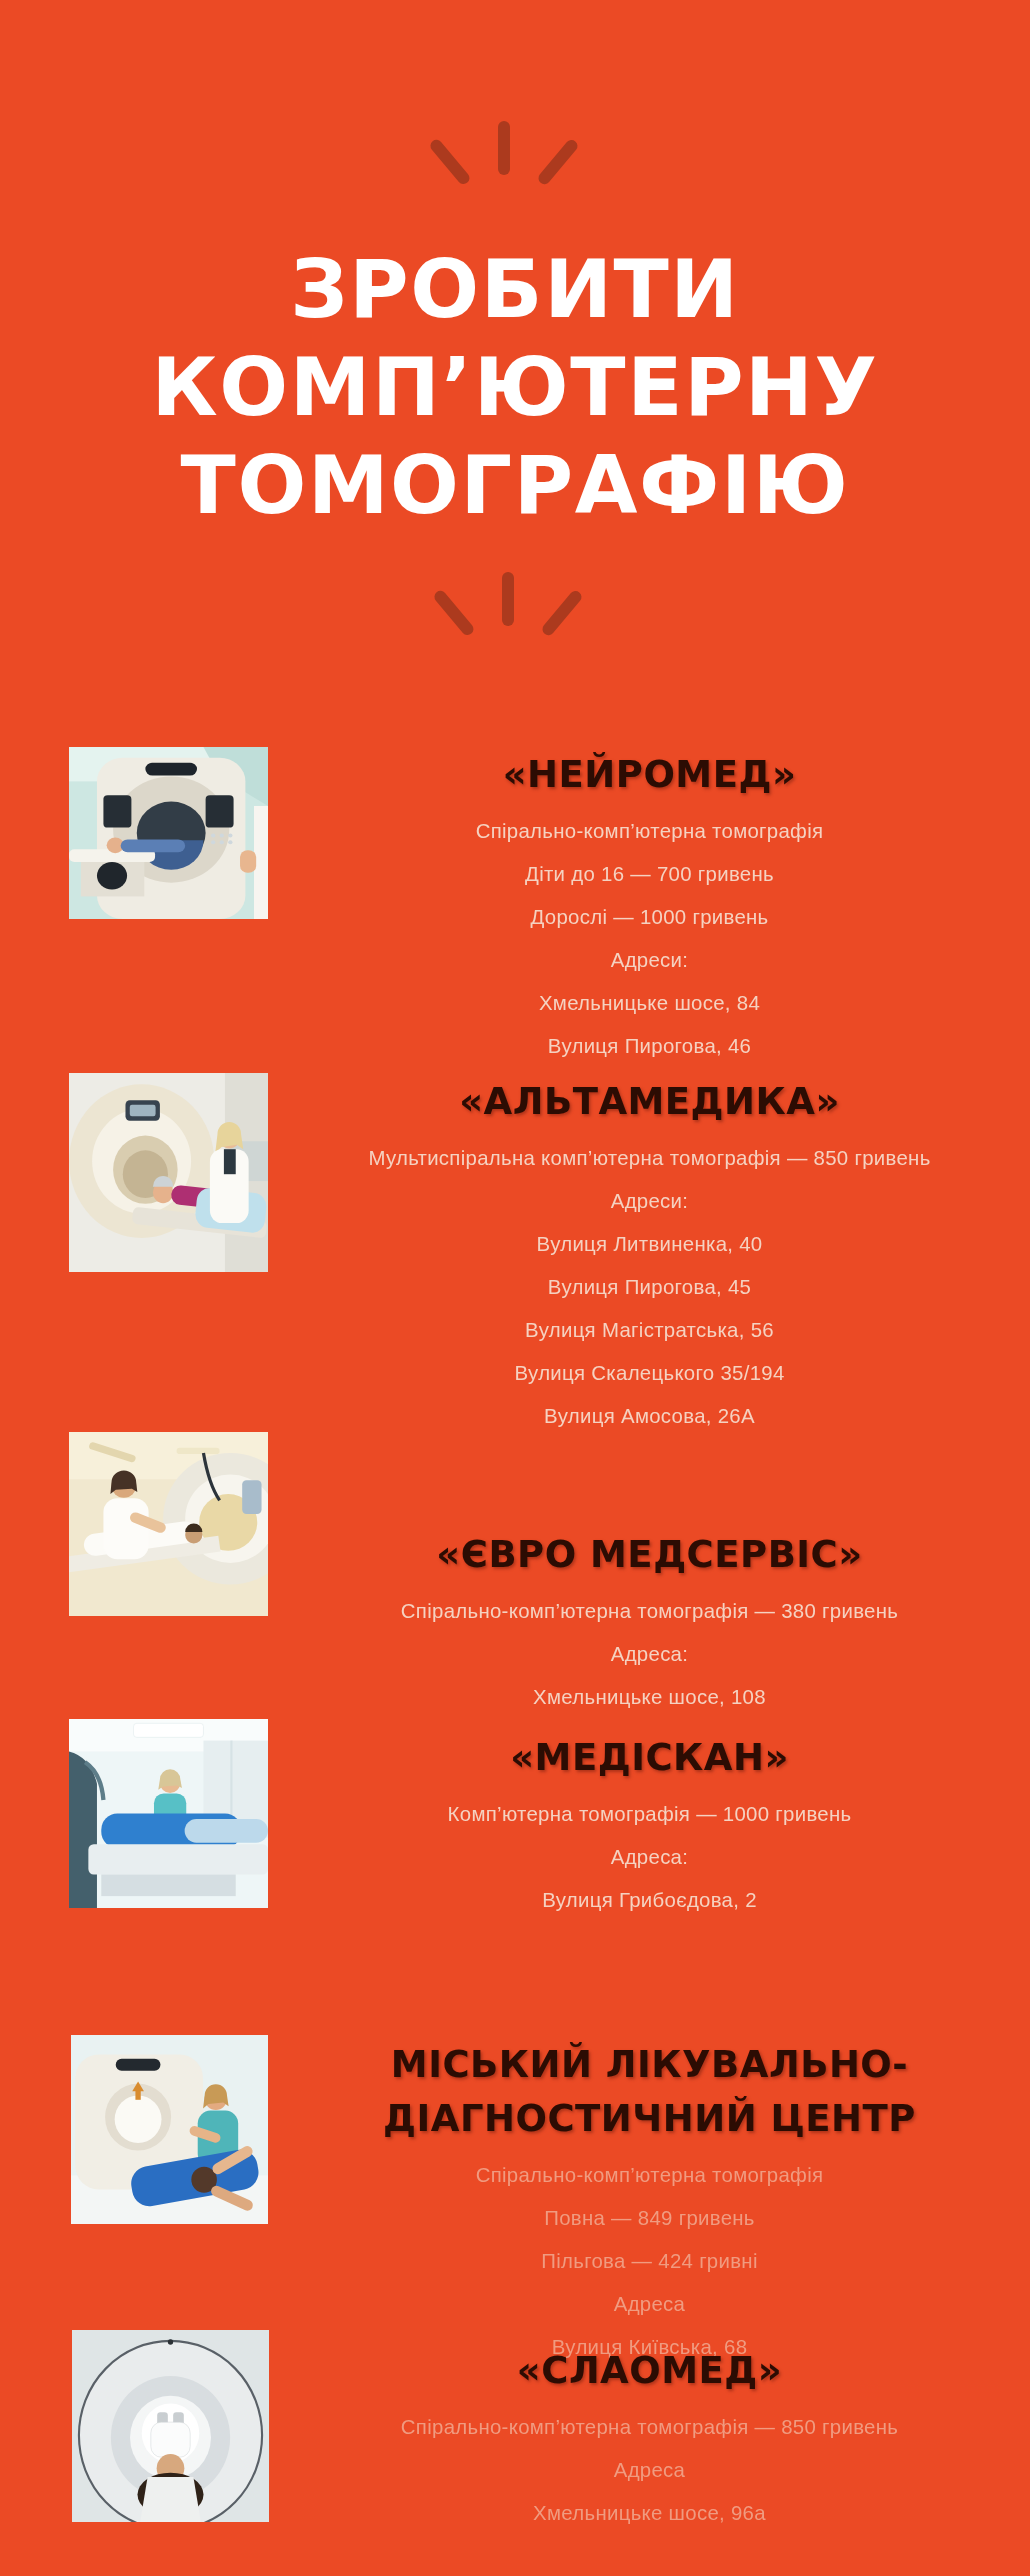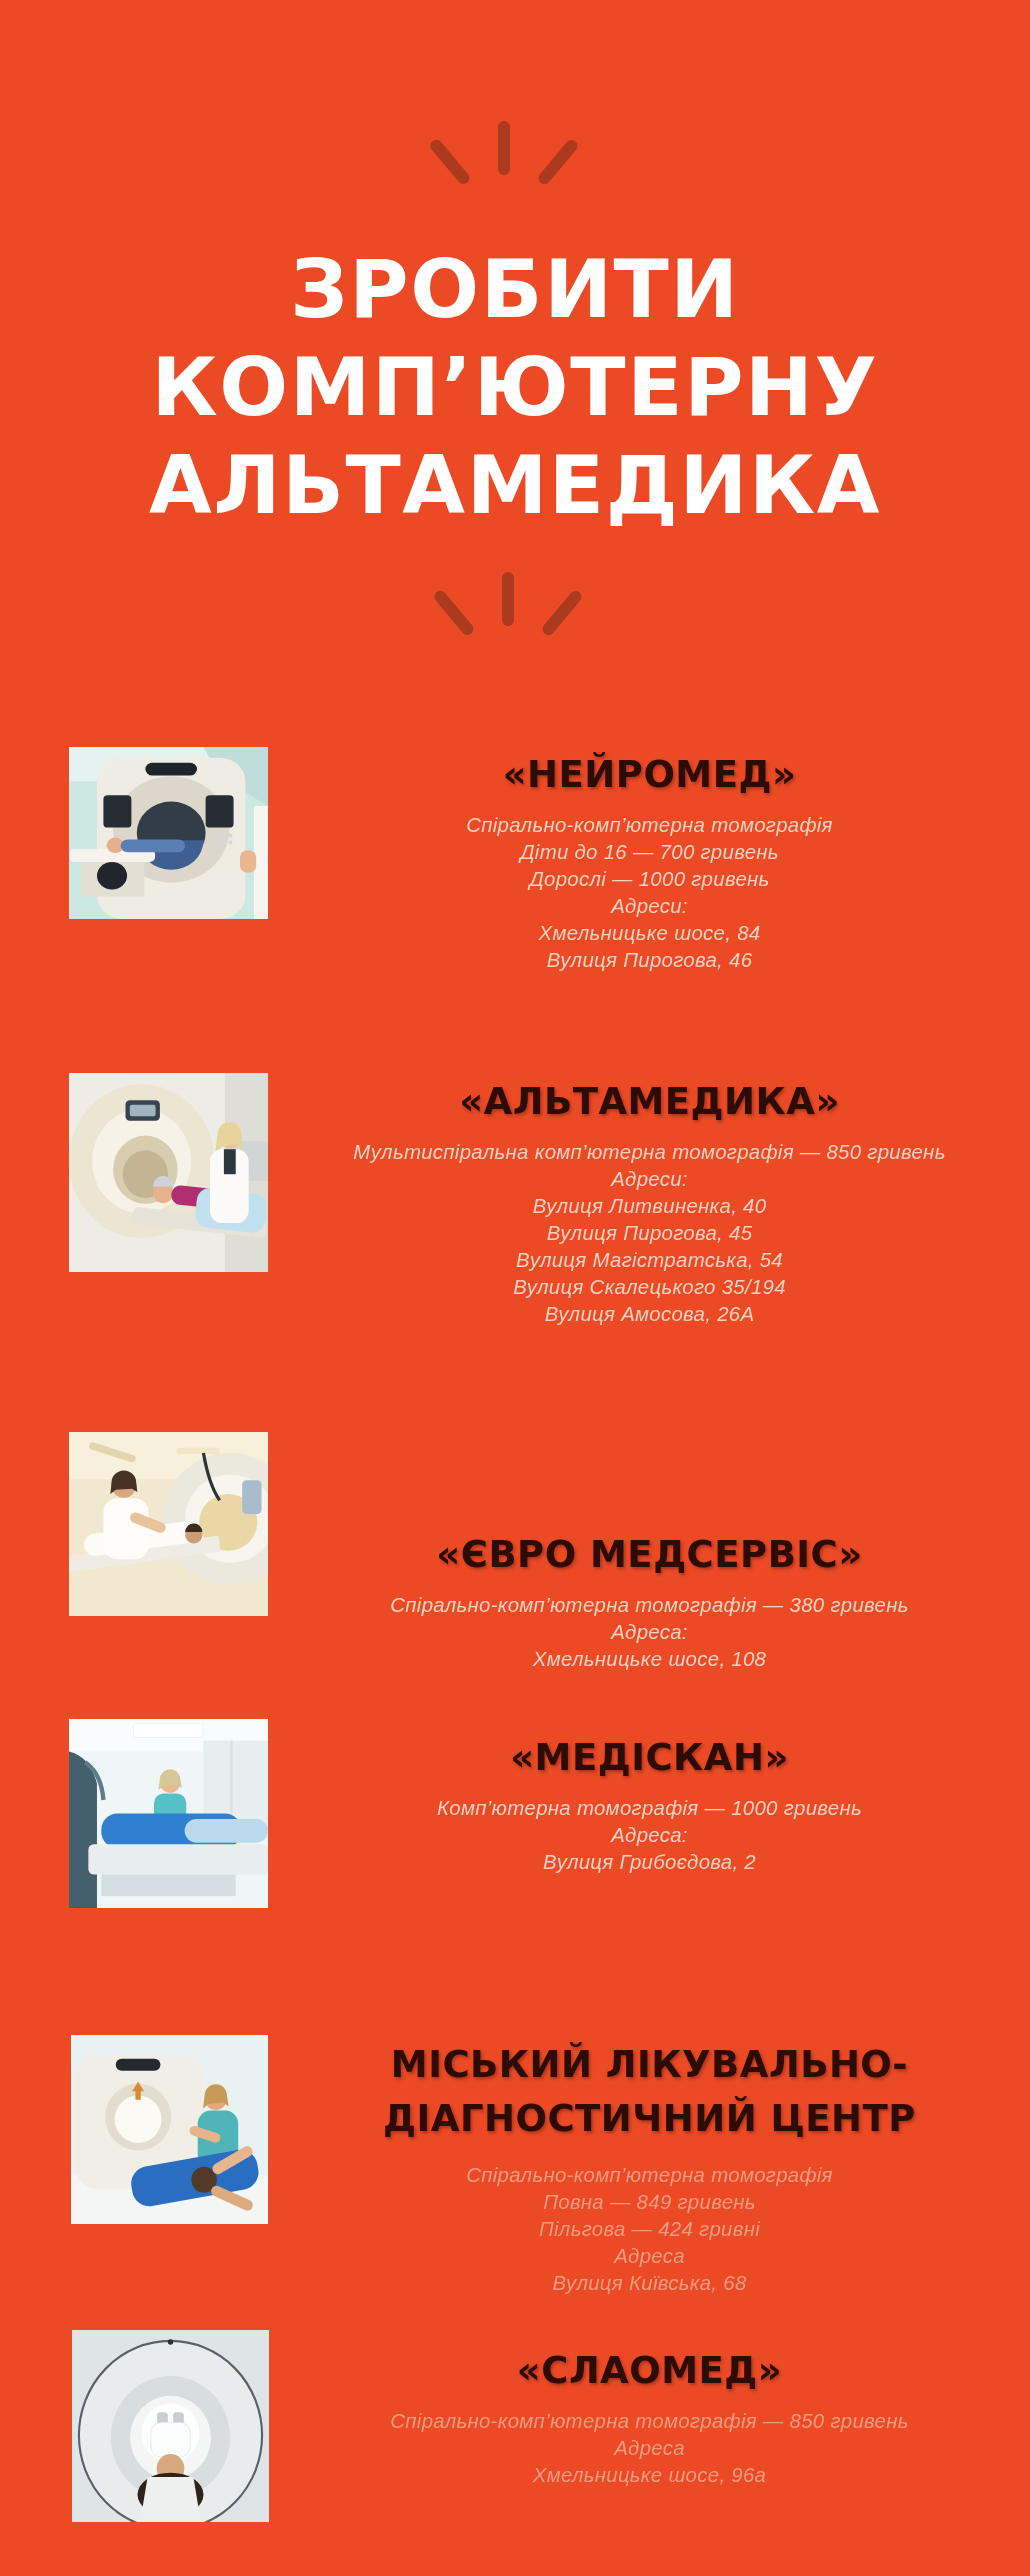--- a/index.html
+++ b/index.html
@@ -29,37 +29,37 @@
 
   
   .sec-text{position:absolute;left:290px;width:719px;text-align:center;}
   .sec-title{
     margin:0;font-family:"DejaVu Sans",sans-serif;font-weight:bold;
     font-size:37px;line-height:54px;letter-spacing:0.5px;color:#2C0C03;
     text-shadow:1.6px 2.1px 3.2px rgba(60,10,0,0.35);
   }
   .sec-title span{display:block;}
   .sec-body{margin:9.7px 0 0;}
-  .sec-body p{margin:0;font-size:20.4px;line-height:27px;letter-spacing:0.3px;font-style:italic;}
+  .sec-body p{margin:16px;font-size:20.4px;line-height:27px;letter-spacing:0.3px;}
   .body-bright p{color:#F5D2C1;}
   .body-faded p{color:#F09B80;}
 </style>
 </head>
 <body>
 
 <div class="rays" style="left:429px;top:121px;">
   <i class="r-left"></i>
   <i class="r-mid"></i>
   <i class="r-right"></i>
 </div>
 
 <h1 class="title">
   <span>ЗРОБИТИ</span>
   <span>КОМП’ЮТЕРНУ</span>
-  <span>АЛЬТАМЕДИКА</span>
+  <span>ТОМОГРАФІЮ</span>
 </h1>
 
 <div class="rays" style="left:433px;top:572px;">
   <i class="r-left"></i>
   <i class="r-mid"></i>
   <i class="r-right"></i>
 </div>
 
 <figure class="photo" style="left:69px;top:747px;width:199px;height:172px;" role="img" aria-label="Пацієнт на столі комп’ютерного томографа, рука лаборанта на панелі керування">
   <svg viewBox="0 0 370 350" preserveAspectRatio="none">
@@ -128,21 +128,21 @@
 </figure>
 <div class="sec-text" style="top:1075px;">
   <h2 class="sec-title">
     <span>«АЛЬТАМЕДИКА»</span>
   </h2>
   <div class="sec-body body-bright">
     <p>Мультиспіральна комп’ютерна томографія — 850 гривень</p>
     <p>Адреси:</p>
     <p>Вулиця Литвиненка, 40</p>
     <p>Вулиця Пирогова, 45</p>
-    <p>Вулиця Магістратська, 54</p>
+    <p>Вулиця Магістратська, 56</p>
     <p>Вулиця Скалецького 35/194</p>
     <p>Вулиця Амосова, 26А</p>
   </div>
 </div>
 
 <figure class="photo" style="left:69px;top:1432px;width:199px;height:184px;" role="img" aria-label="Медсестра готує пацієнта до томографії">
   <svg viewBox="0 0 370 350" preserveAspectRatio="none">
     <rect width="370" height="350" fill="#f1e8cf"></rect>
     <rect width="370" height="90" fill="#f7f0da"></rect>
     <rect x="40" y="18" width="90" height="14" rx="7" fill="#e3d6ae" transform="rotate(18 40 18)"></rect>

